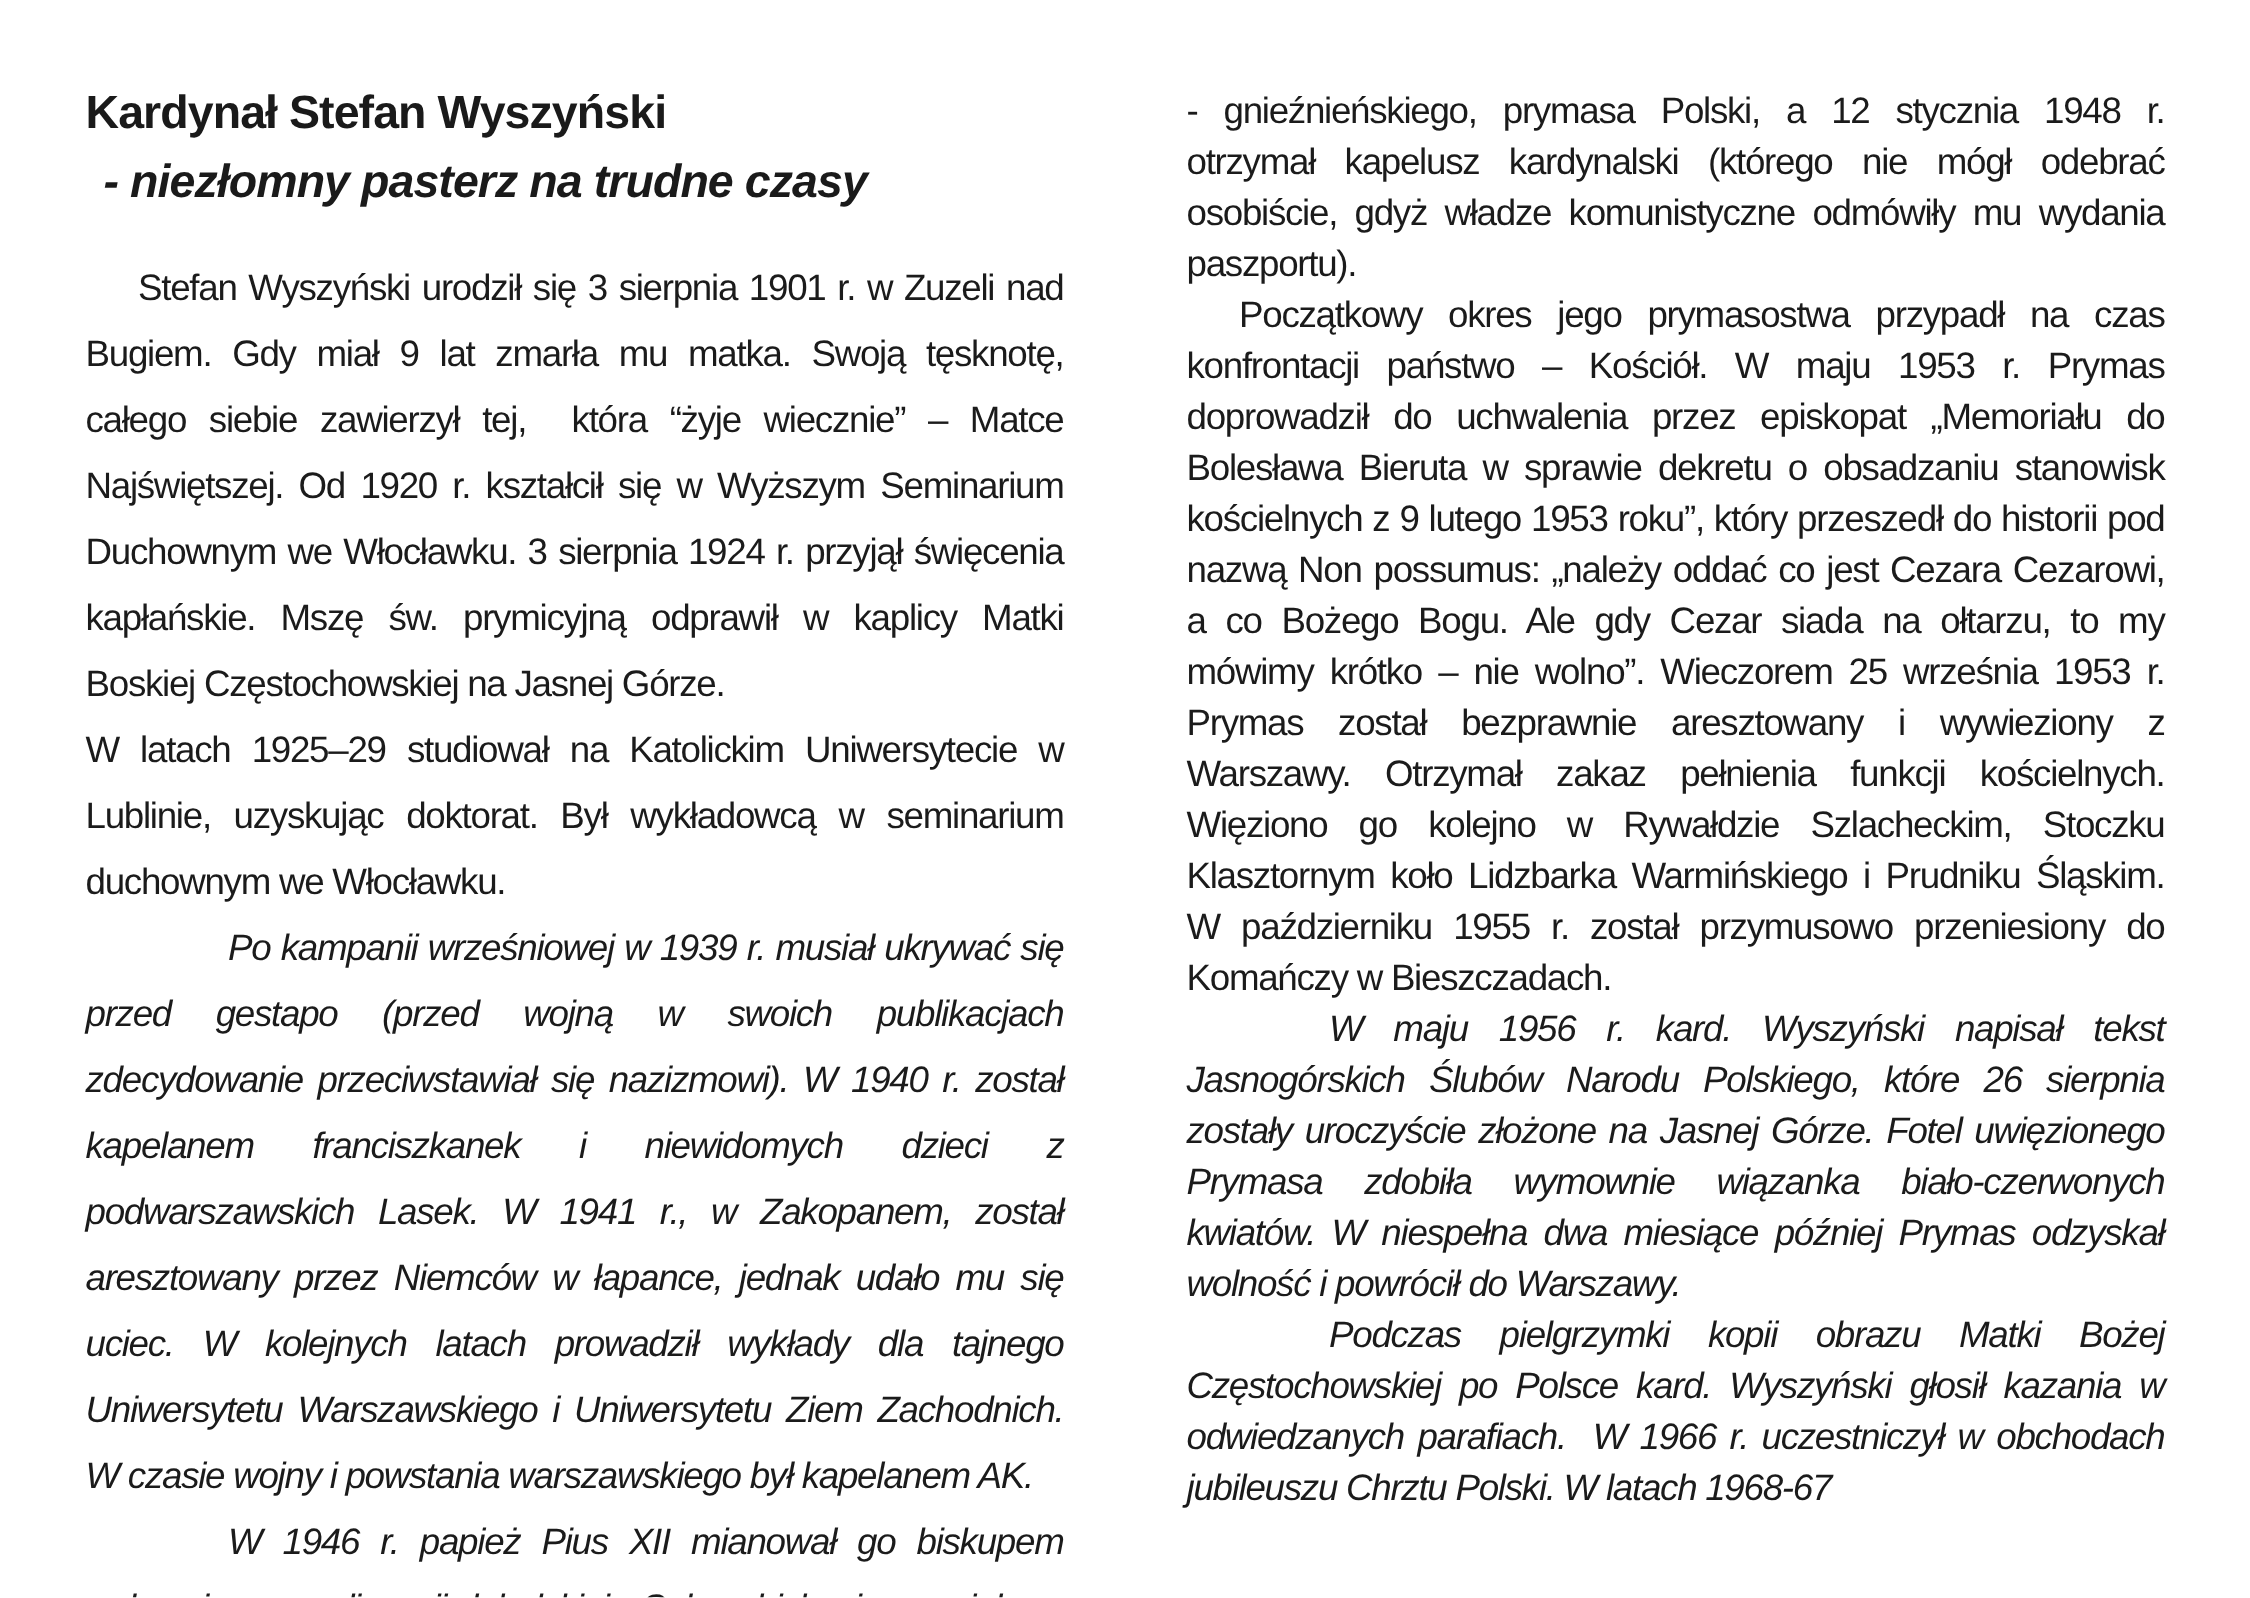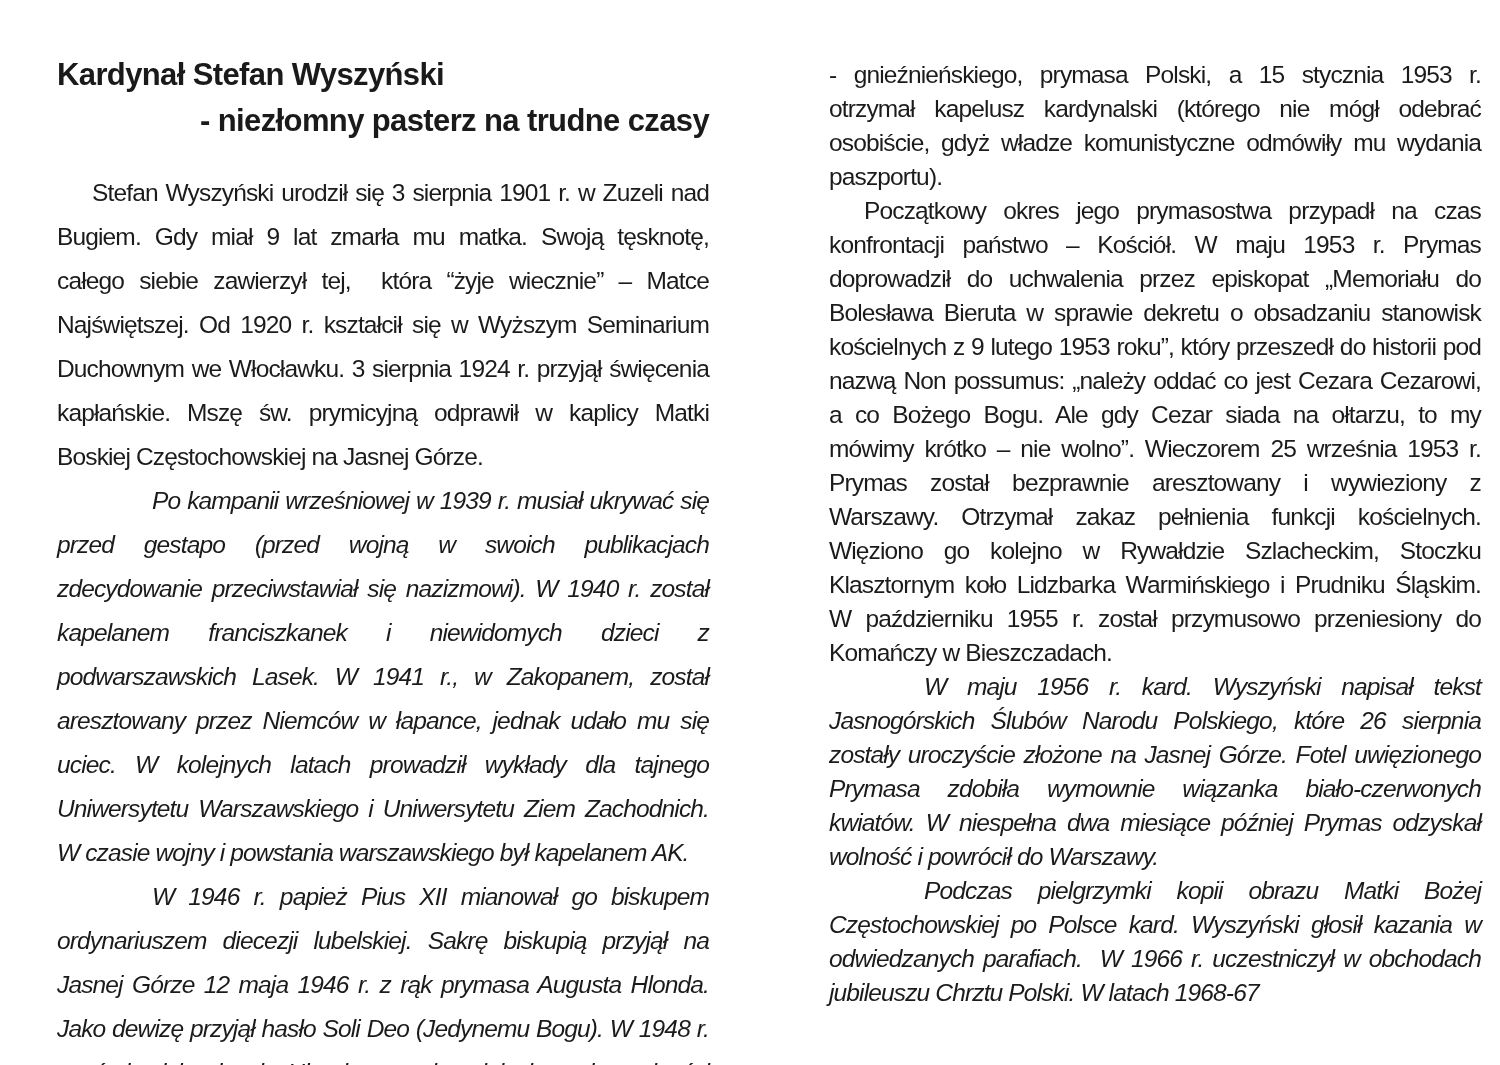--- a/index.html
+++ b/index.html
@@ -9,21 +9,21 @@
     background: #ffffff;
   }
   .page {
     position: relative;
     width: 1500px;
     height: 1065px;
     background: #ffffff;
     box-sizing: border-box;
     padding: 52px 56px 0 57px;
     display: flex;
-    gap: 120px;
+    gap: 82px;
     font-family: "Liberation Sans", sans-serif;
     color: #1c1c1c;
     overflow: hidden;
   }
   .col {
     width: 652px;
     flex: 0 0 652px;
   }
   .col-right {
     padding-top: 6px;
@@ -33,24 +33,24 @@
     font-size: 31px;
     font-weight: bold;
     line-height: 46px;
     letter-spacing: -0.02em;
     color: #1a1a1a;
   }
   .subtitle {
     margin: 0 0 27px 12px;
     font-size: 31px;
     font-weight: bold;
+    font-style: italic;
     line-height: 46px;
     letter-spacing: -0.02em;
     color: #1a1a1a;
-    text-align: right;
   }
   p.body {
     margin: 0;
     font-size: 24.5px;
     letter-spacing: -0.035em;
     text-align: justify;
     text-justify: inter-word;
     white-space: pre-wrap;
     color: #1b1b1b;
   }
@@ -62,24 +62,25 @@
 </head>
 <body>
 
 <div class="page">
 
   <div class="col col-left">
     <h1 class="title">Kardynał Stefan Wyszyński</h1>
     <h2 class="subtitle">- niezłomny pasterz na trudne czasy</h2>
 
     <p class="body ind-s">Stefan Wyszyński urodził się 3 sierpnia 1901 r. w Zuzeli nad Bugiem. Gdy miał 9 lat zmarła mu matka. Swoją tęsknotę, całego siebie zawierzył tej,  która “żyje wiecznie” – Matce Najświętszej. Od 1920 r. kształcił się w Wyższym Seminarium Duchownym we Włocławku. 3 sierpnia 1924 r. przyjął święcenia kapłańskie. Mszę św. prymicyjną odprawił w kaplicy Matki Boskiej Częstochowskiej na Jasnej Górze.</p>
+    <p class="body">W latach 1925–29 studiował na Katolickim Uniwersytecie w Lublinie, uzyskując doktorat. Był wykładowcą w seminarium duchownym we Włocławku.</p>
     <p class="body ind-l">Po kampanii wrześniowej w 1939 r. musiał ukrywać się przed gestapo (przed wojną w swoich publikacjach zdecydowanie przeciwstawiał się nazizmowi). W 1940 r. został kapelanem franciszkanek i niewidomych dzieci z podwarszawskich Lasek. W 1941 r., w Zakopanem, został aresztowany przez Niemców w łapance, jednak udało mu się uciec. W kolejnych latach prowadził wykłady dla tajnego Uniwersytetu Warszawskiego i Uniwersytetu Ziem Zachodnich. W czasie wojny i powstania warszawskiego był kapelanem AK.</p>
     <p class="body ind-l">W 1946 r. papież Pius XII mianował go biskupem ordynariuszem diecezji lubelskiej. Sakrę biskupią przyjął na Jasnej Górze 12 maja 1946 r. z rąk prymasa Augusta Hlonda. Jako dewizę przyjął hasło Soli Deo (Jedynemu Bogu). W 1948 r.  po śmierci kardynała Hlonda, został podniesiony do godności arcybiskupa metropolity warszawsko -</p>
   </div>
 
   <div class="col col-right">
-    <p class="body">- gnieźnieńskiego, prymasa Polski, a 15 stycznia 1953 r. otrzymał kapelusz kardynalski (którego nie mógł odebrać osobiście, gdyż władze komunistyczne odmówiły mu wydania paszportu).</p>
+    <p class="body">- gnieźnieńskiego, prymasa Polski, a 12 stycznia 1948 r. otrzymał kapelusz kardynalski (którego nie mógł odebrać osobiście, gdyż władze komunistyczne odmówiły mu wydania paszportu).</p>
     <p class="body ind-s">Początkowy okres jego prymasostwa przypadł na czas konfrontacji państwo – Kościół. W maju 1953 r. Prymas doprowadził do uchwalenia przez episkopat „Memoriału do Bolesława Bieruta w sprawie dekretu o obsadzaniu stanowisk kościelnych z 9 lutego 1953 roku”, który przeszedł do historii pod nazwą Non possumus: „należy oddać co jest Cezara Cezarowi, a co Bożego Bogu. Ale gdy Cezar siada na ołtarzu, to my mówimy krótko – nie wolno”. Wieczorem 25 września 1953 r. Prymas został bezprawnie aresztowany i wywieziony z Warszawy. Otrzymał zakaz pełnienia funkcji kościelnych. Więziono go kolejno w Rywałdzie Szlacheckim, Stoczku Klasztornym koło Lidzbarka Warmińskiego i Prudniku Śląskim.  W październiku 1955 r. został przymusowo przeniesiony do Komańczy w Bieszczadach.</p>
     <p class="body ind-l">W maju 1956 r. kard. Wyszyński napisał tekst Jasnogórskich Ślubów Narodu Polskiego, które 26 sierpnia zostały uroczyście złożone na Jasnej Górze. Fotel uwięzionego Prymasa zdobiła wymownie wiązanka biało-czerwonych kwiatów. W niespełna dwa miesiące później Prymas odzyskał wolność i powrócił do Warszawy.</p>
     <p class="body ind-l">Podczas pielgrzymki kopii obrazu Matki Bożej Częstochowskiej po Polsce kard. Wyszyński głosił kazania w odwiedzanych parafiach.  W 1966 r. uczestniczył w obchodach jubileuszu Chrztu Polski. W latach 1968-67</p>
   </div>
 
 </div>
 
 </body></html>

